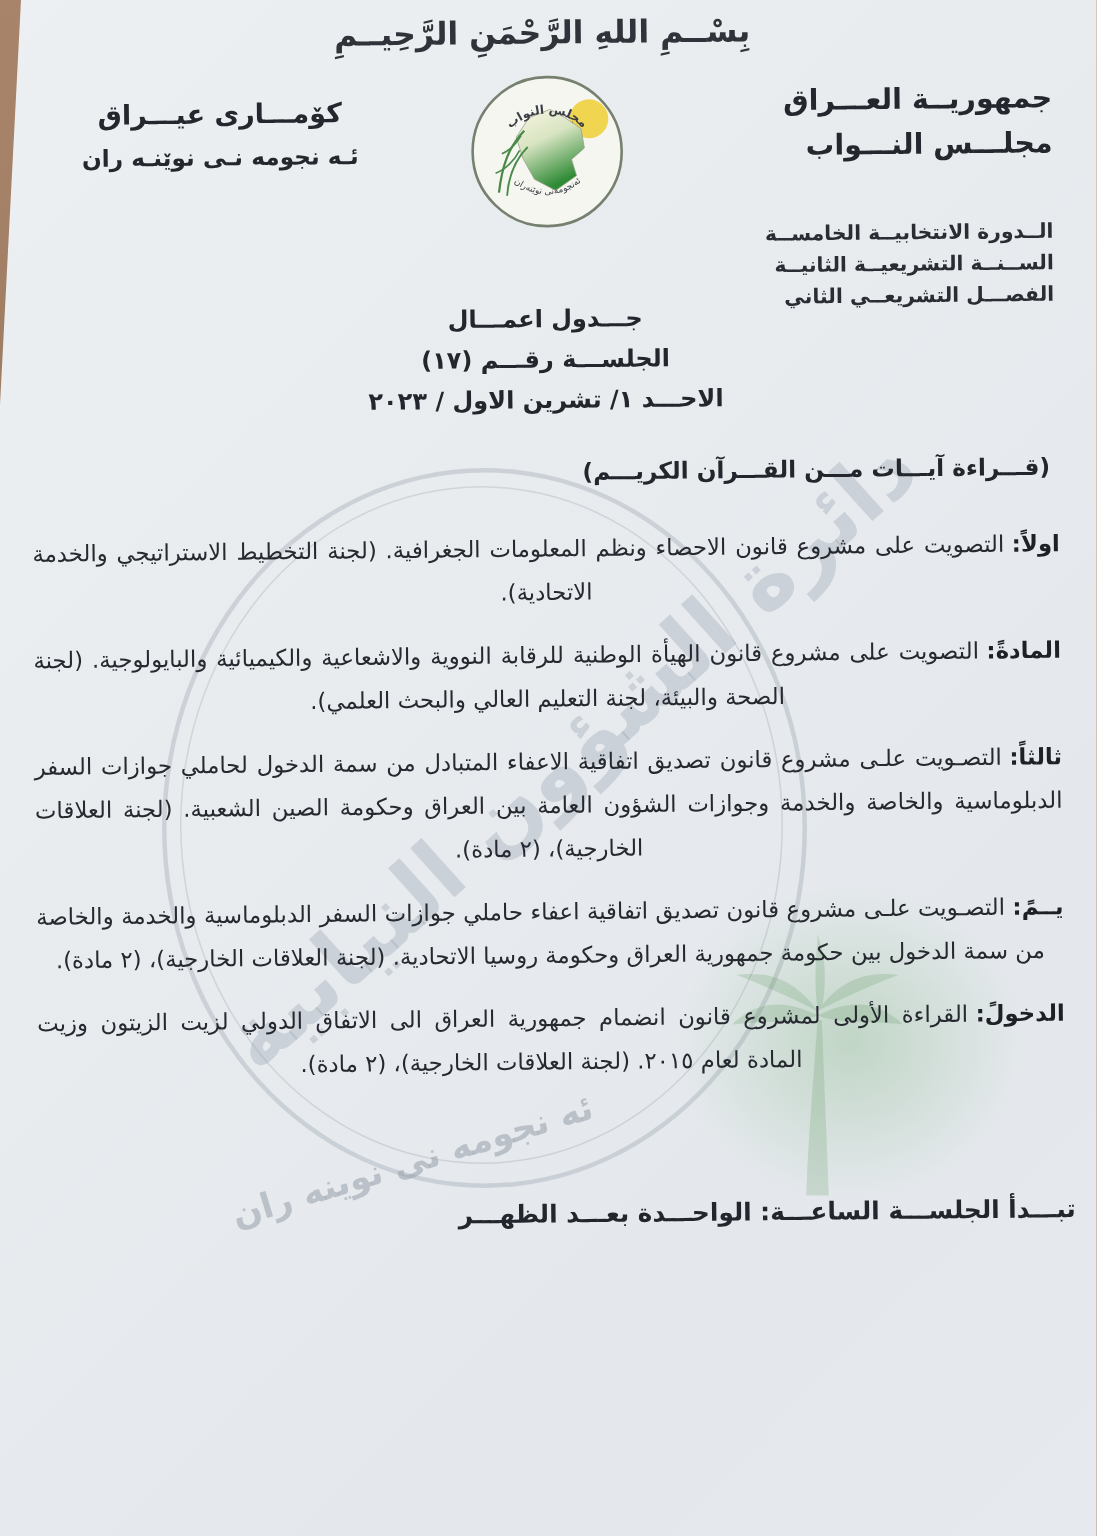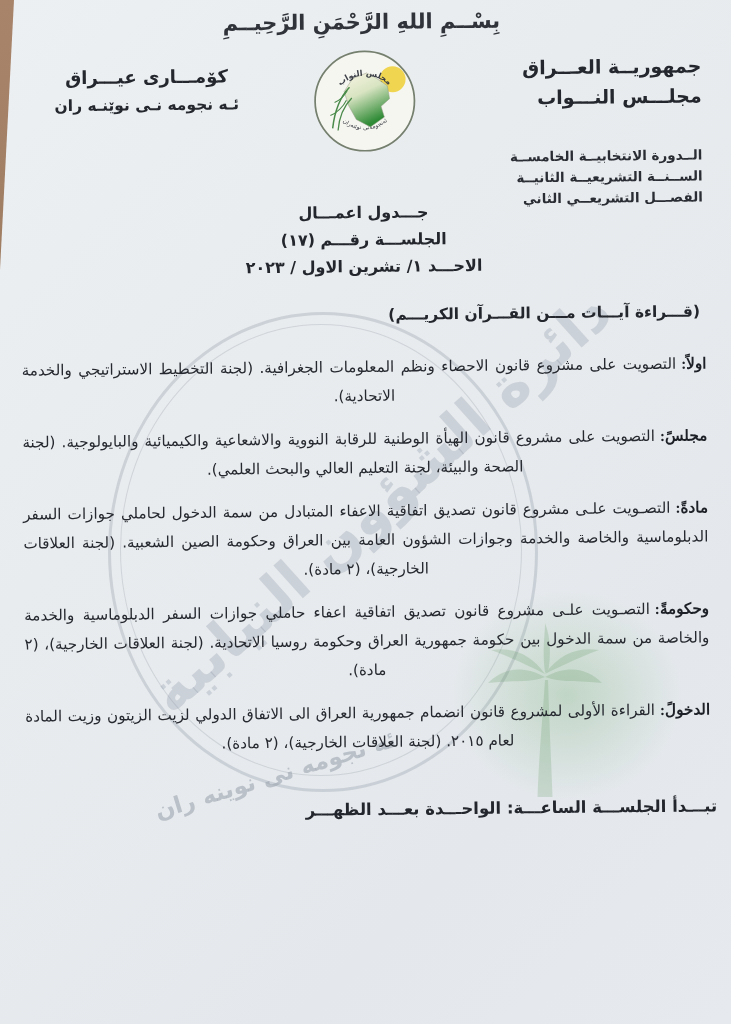--- a/index.html
+++ b/index.html
@@ -28,21 +28,21 @@
   .hdr-left .l1{font-size:18px;line-height:30px;letter-spacing:1px;}
   .hdr-left .l2{font-size:15.5px;line-height:26px;}
   .emblem{top:46px;left:314px;width:108px;height:108px;}
   .title-block{top:199px;left:0;right:0;text-align:center;font-weight:bold;font-size:16px;line-height:27px;color:#23262c;}
   .quran-line{top:306px;right:30px;text-align:right;font-weight:bold;font-size:15.5px;color:#23262c;}
   .items{top:352px;right:24px;left:22px;direction:rtl;}
   .item{
     margin:0 0 13px 0;font-size:15.2px;line-height:29px;color:#26292f;
     text-align:justify;text-align-last:center;
   }
-  .item b{font-weight:bold;margin-left:5px;color:#1d2026;font-family:Liberation Serif, serif;}
+  .item b{font-weight:bold;margin-left:5px;color:#1d2026;}
   .footer-line{top:800px;right:18px;text-align:right;font-weight:bold;font-size:16.5px;color:#23262c;letter-spacing:.5px;}
   
   .stamp-ellipse{border-radius:50%;border:3px solid rgba(148,158,170,.34);}
   .stamp-outer{top:312px;left:108px;width:424px;height:474px;}
   .stamp-inner{top:324px;left:120px;width:400px;height:450px;border-width:1px;border-color:rgba(148,158,170,.30);}
   .stamp-text{
     top:468px;left:-30px;width:820px;text-align:center;
     transform:rotate(-42deg);transform-origin:50% 50%;
     font-size:58px;font-weight:bold;letter-spacing:3px;
     color:rgba(134,144,160,.28);white-space:nowrap;direction:rtl;
@@ -124,22 +124,22 @@
     <div class="abs title-block">
       <div>جـــدول اعمـــال</div>
       <div>الجلســـة رقـــم (١٧)</div>
       <div>الاحـــد ١/ تشرين الاول / ٢٠٢٣</div>
     </div>
 
     <div class="abs quran-line">(قـــراءة آيـــات مـــن القـــرآن الكريـــم)</div>
 
     <div class="abs items">
       <p class="item"><b>اولاً:</b><span>التصويت على مشروع قانون الاحصاء ونظم المعلومات الجغرافية. (لجنة التخطيط الاستراتيجي والخدمة الاتحادية).</span></p>
-      <p class="item"><b>مجلسً:</b><span>التصويت على مشروع قانون الهيأة الوطنية للرقابة النووية والاشعاعية والكيميائية والبايولوجية. (لجنة الصحة والبيئة، لجنة التعليم العالي والبحث العلمي).</span></p>
-      <p class="item"><b>مادةً:</b><span>التصـويت علـى مشروع قانون تصديق اتفاقية الاعفاء المتبادل من سمة الدخول لحاملي جوازات السفر الدبلوماسية والخاصة والخدمة وجوازات الشؤون العامة بين العراق وحكومة الصين الشعبية. (لجنة العلاقات الخارجية)، (٢ مادة).</span></p>
-      <p class="item"><b>وحكومةً:</b><span>التصـويت علـى مشروع قانون تصديق اتفاقية اعفاء حاملي جوازات السفر الدبلوماسية والخدمة والخاصة من سمة الدخول بين حكومة جمهورية العراق وحكومة روسيا الاتحادية. (لجنة العلاقات الخارجية)، (٢ مادة).</span></p>
+      <p class="item"><b>المادةً:</b><span>التصويت على مشروع قانون الهيأة الوطنية للرقابة النووية والاشعاعية والكيميائية والبايولوجية. (لجنة الصحة والبيئة، لجنة التعليم العالي والبحث العلمي).</span></p>
+      <p class="item"><b>ثالثاً:</b><span>التصـويت علـى مشروع قانون تصديق اتفاقية الاعفاء المتبادل من سمة الدخول لحاملي جوازات السفر الدبلوماسية والخاصة والخدمة وجوازات الشؤون العامة بين العراق وحكومة الصين الشعبية. (لجنة العلاقات الخارجية)، (٢ مادة).</span></p>
+      <p class="item"><b>يــمً:</b><span>التصـويت علـى مشروع قانون تصديق اتفاقية اعفاء حاملي جوازات السفر الدبلوماسية والخدمة والخاصة من سمة الدخول بين حكومة جمهورية العراق وحكومة روسيا الاتحادية. (لجنة العلاقات الخارجية)، (٢ مادة).</span></p>
       <p class="item"><b>الدخولً:</b><span>القراءة الأولى لمشروع قانون انضمام جمهورية العراق الى الاتفاق الدولي لزيت الزيتون وزيت المادة لعام ٢٠١٥. (لجنة العلاقات الخارجية)، (٢ مادة).</span></p>
     </div>
 
     <div class="abs footer-line">تبـــدأ الجلســـة الساعـــة: الواحـــدة بعـــد الظهـــر</div>
 
   </div>
 </div>
 
 </body></html>

